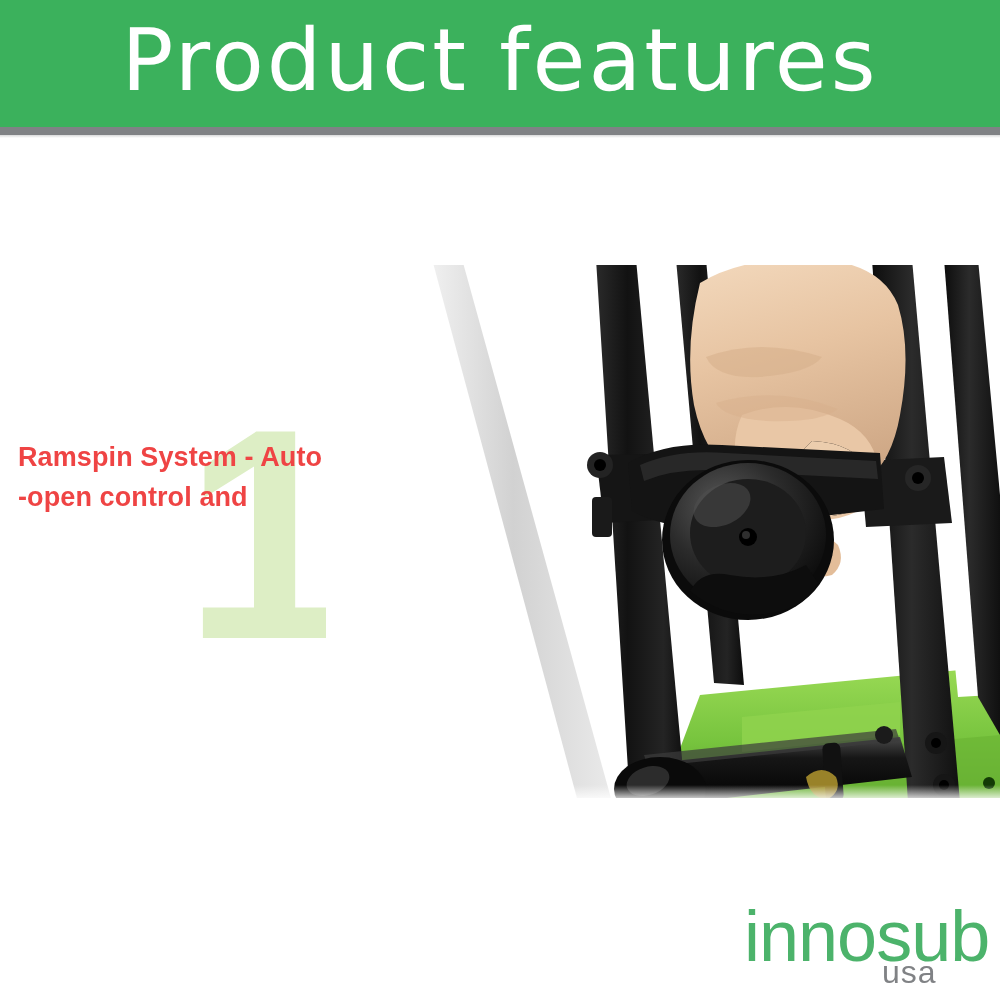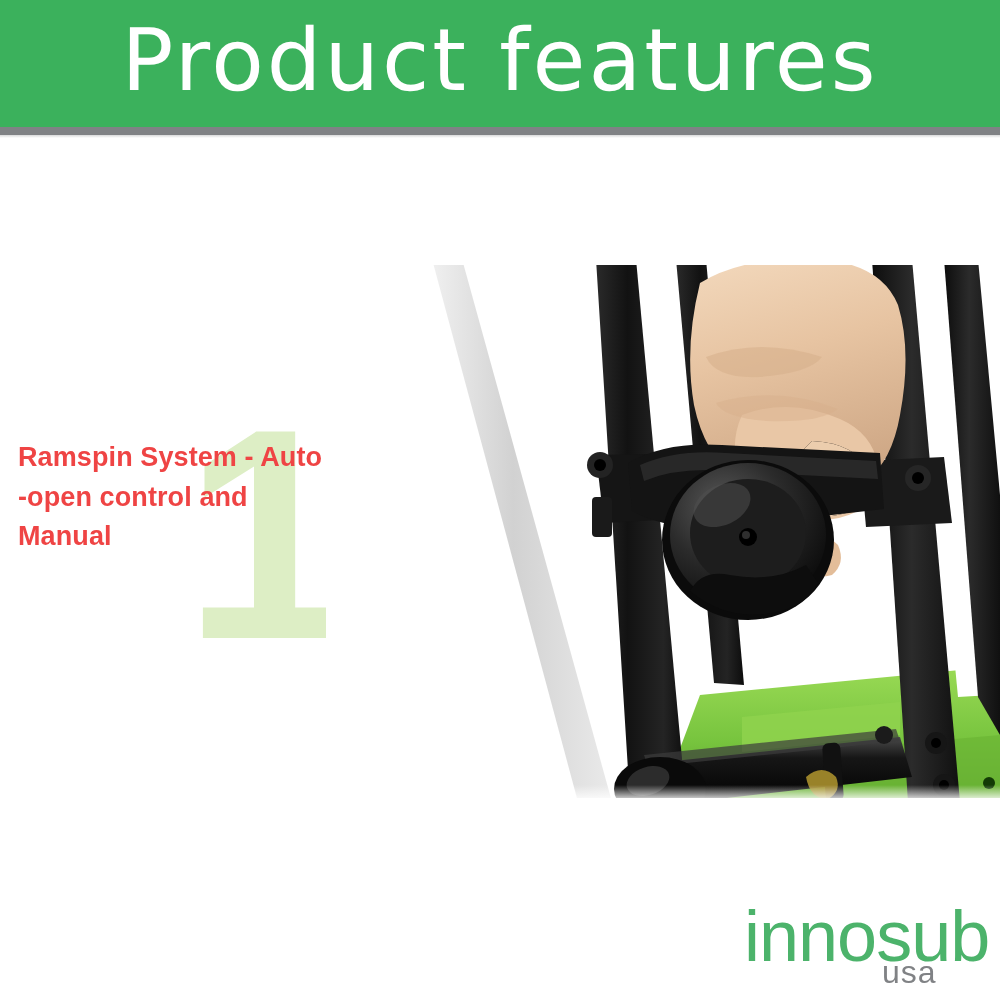--- a/index.html
+++ b/index.html
@@ -267,21 +267,20 @@
 
   <div class="caption-block">
 
     <svg class="numeral-watermark" viewBox="0 0 150 280">
       <text x="8" y="248" font-family="Liberation Sans, sans-serif" font-size="300" font-weight="bold" fill="#ddeec5">1</text>
     </svg>
 
     <div class="caption-text">
       <span class="caption-line">Ramspin System - Auto</span>
       <span class="caption-line">-open control and</span>
-      <span class="caption-line">Manual</span>
     </div>
   </div>
 
   <div class="logo">
     <svg viewBox="0 0 248 82" width="248" height="82">
       <text x="2" y="56" font-family="Liberation Sans, sans-serif" font-size="72" font-weight="300" letter-spacing="-1" fill="#4cb36b">innosub</text>
       <text x="140" y="78" font-family="Liberation Sans, sans-serif" font-size="32" font-weight="300" letter-spacing="1" fill="#808285">usa</text>
     </svg>
   </div>
 

